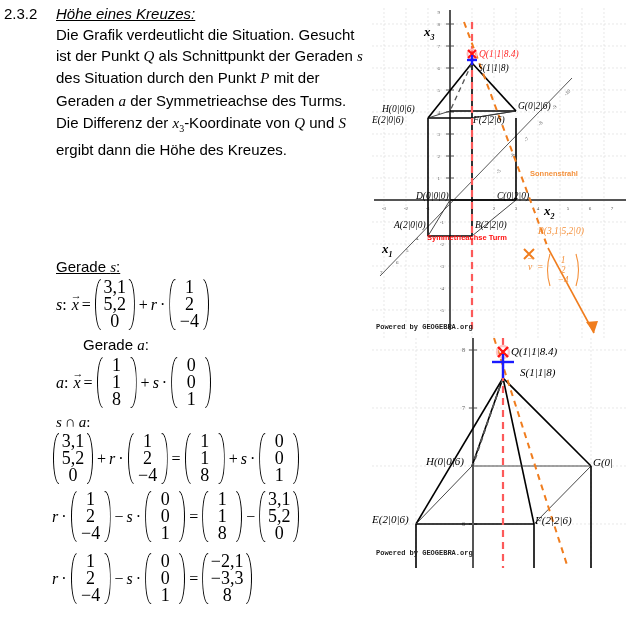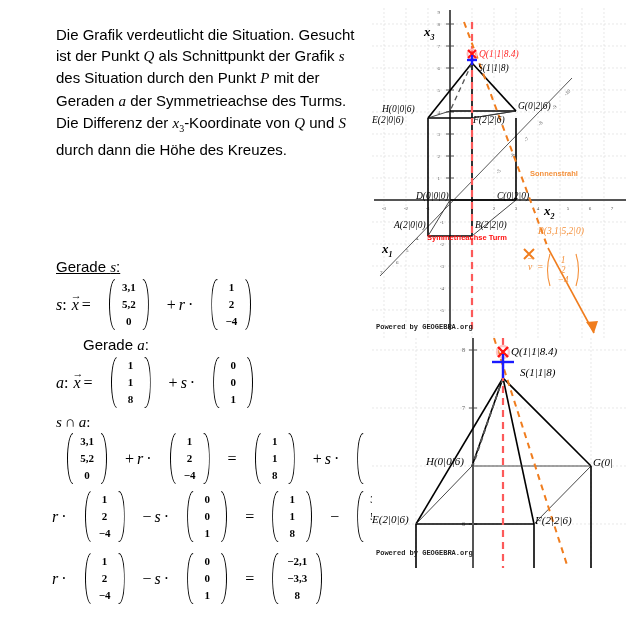--- a/index.html
+++ b/index.html
@@ -45,23 +45,22 @@
   .mathline .op{margin:0 3px;}
   .it{font-style:italic;font-family:"Liberation Serif",serif;}
   .vecx{position:relative;display:inline-block;font-style:italic;}
   .vecx .arr{
     position:absolute;left:-1px;top:-7px;font-style:normal;
     font-size:11px;letter-spacing:0;
   }
   
   .cv{
     display:inline-flex;align-items:stretch;
-    font-family:"Liberation Serif",serif;font-size:11px;
-    margin:0 15px;
-    font-weight:bold;
+    font-family:"Liberation Serif",serif;font-size:18px;
+    margin:0 1px;
   }
   .cv .par{
     width:7px;align-self:stretch;position:relative;
   }
   .cv .par::before{
     content:"";position:absolute;top:1px;bottom:1px;
     width:11px;border:1.15px solid #000;
     border-radius:50%/50%;
   }
   .cv .par.l::before{left:0;border-right:none;clip-path:inset(0 50% 0 0);}
@@ -103,36 +102,39 @@
   .redtxt{font-family:"Liberation Serif",serif;font-size:9.5px;fill:#ff2b2b;font-style:italic;}
   .redbold{font-family:"Liberation Sans",sans-serif;font-size:7.5px;fill:#ff1111;font-weight:bold;}
   .orangetxt{font-family:"Liberation Serif",serif;font-size:9.5px;fill:#f4913c;font-style:italic;}
   .orangebold{font-family:"Liberation Sans",sans-serif;font-size:7.5px;fill:#f4913c;font-weight:bold;}
 </style>
 </head>
 <body>
 
 <div id="left-column">
 
+  <div class="task-head">
+    <span class="task-num">2.3.2</span><span class="task-title">Höhe eines Kreuzes:</span>
+  </div>
 
   <div class="body-text">
     <span>Die Grafik verdeutlicht die Situation. Gesucht ist der Punkt</span>
     <span class="mi">Q</span>
-    <span>als Schnittpunkt der Grafik</span>
+    <span>als Schnittpunkt der Geraden</span>
     <span class="mi">s</span>
     <span>des Situation durch den Punkt</span>
     <span class="mi">P</span>
     <span>mit der Geraden</span>
     <span class="mi">a</span>
     <span>der Symmetrieachse des Turms. Die Differenz der</span>
     <span class="mi"><span>x</span><sub>3</sub></span><span>-Koordinate von</span>
     <span class="mi">Q</span>
     <span>und</span>
     <span class="mi">S</span>
-    <span>durch dann die Höhe des Kreuzes.</span>
+    <span>ergibt dann die Höhe des Kreuzes.</span>
   </div>
 
   <div style="position:absolute;left:56px;top:256px;text-decoration:underline;" class="sec-label">
     <span>Gerade</span>
     <span class="mi">s</span><span>:</span>
   </div>
 
   <div class="mathline" style="position:absolute;left:56px;top:278px;">
     <span class="it">s</span>
       <span>:</span>

